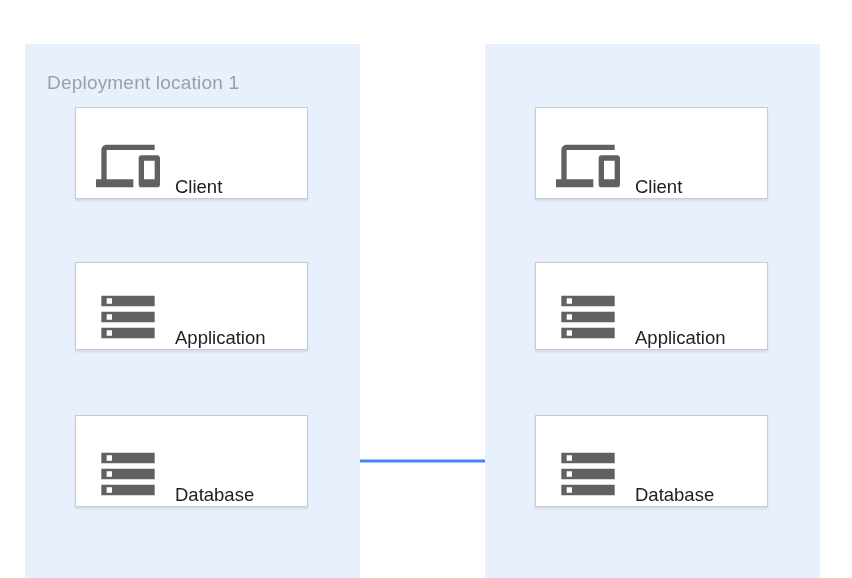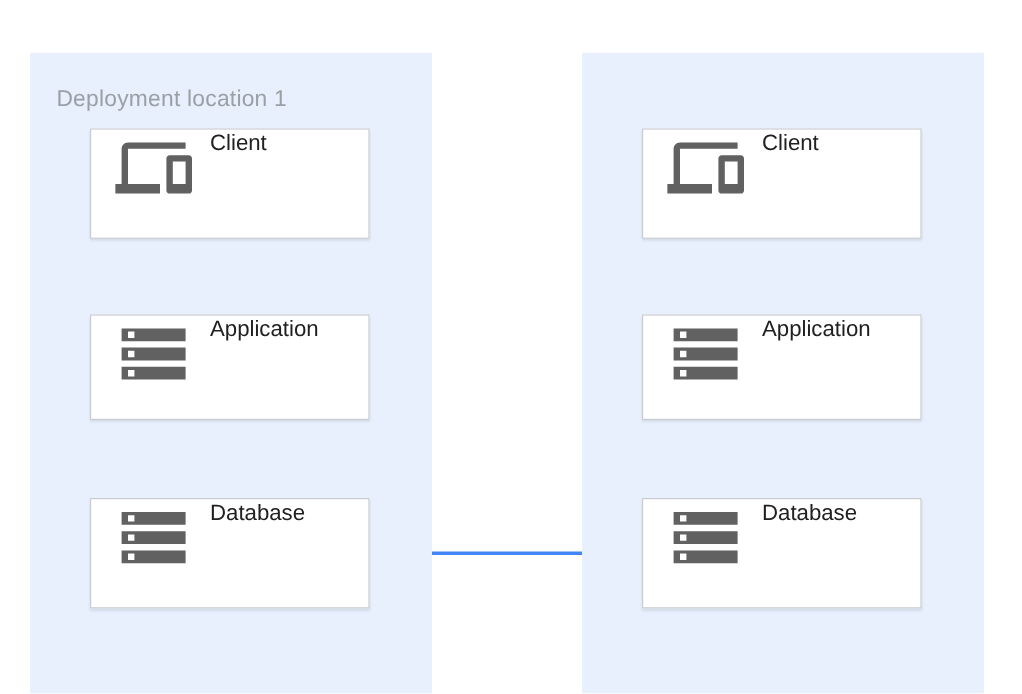--- a/index.html
+++ b/index.html
@@ -58,21 +58,21 @@
     white-space: nowrap;
   }
   .node {
     position: absolute;
     left: 50px;
     width: 233px;
     background: var(--node-bg);
     border: 1px solid var(--node-border);
     box-shadow: 0 2px 2px rgba(60, 64, 67, 0.12);
     display: flex;
-    align-items: flex-start;
+    align-items: flex-end;
     padding-left: 20px;
     gap: 15px;
   }
   .node-icon {
     flex: 0 0 auto;
     display: flex;
     align-items: center;
     justify-content: center;
   }
   .node-icon svg { display: block; }

